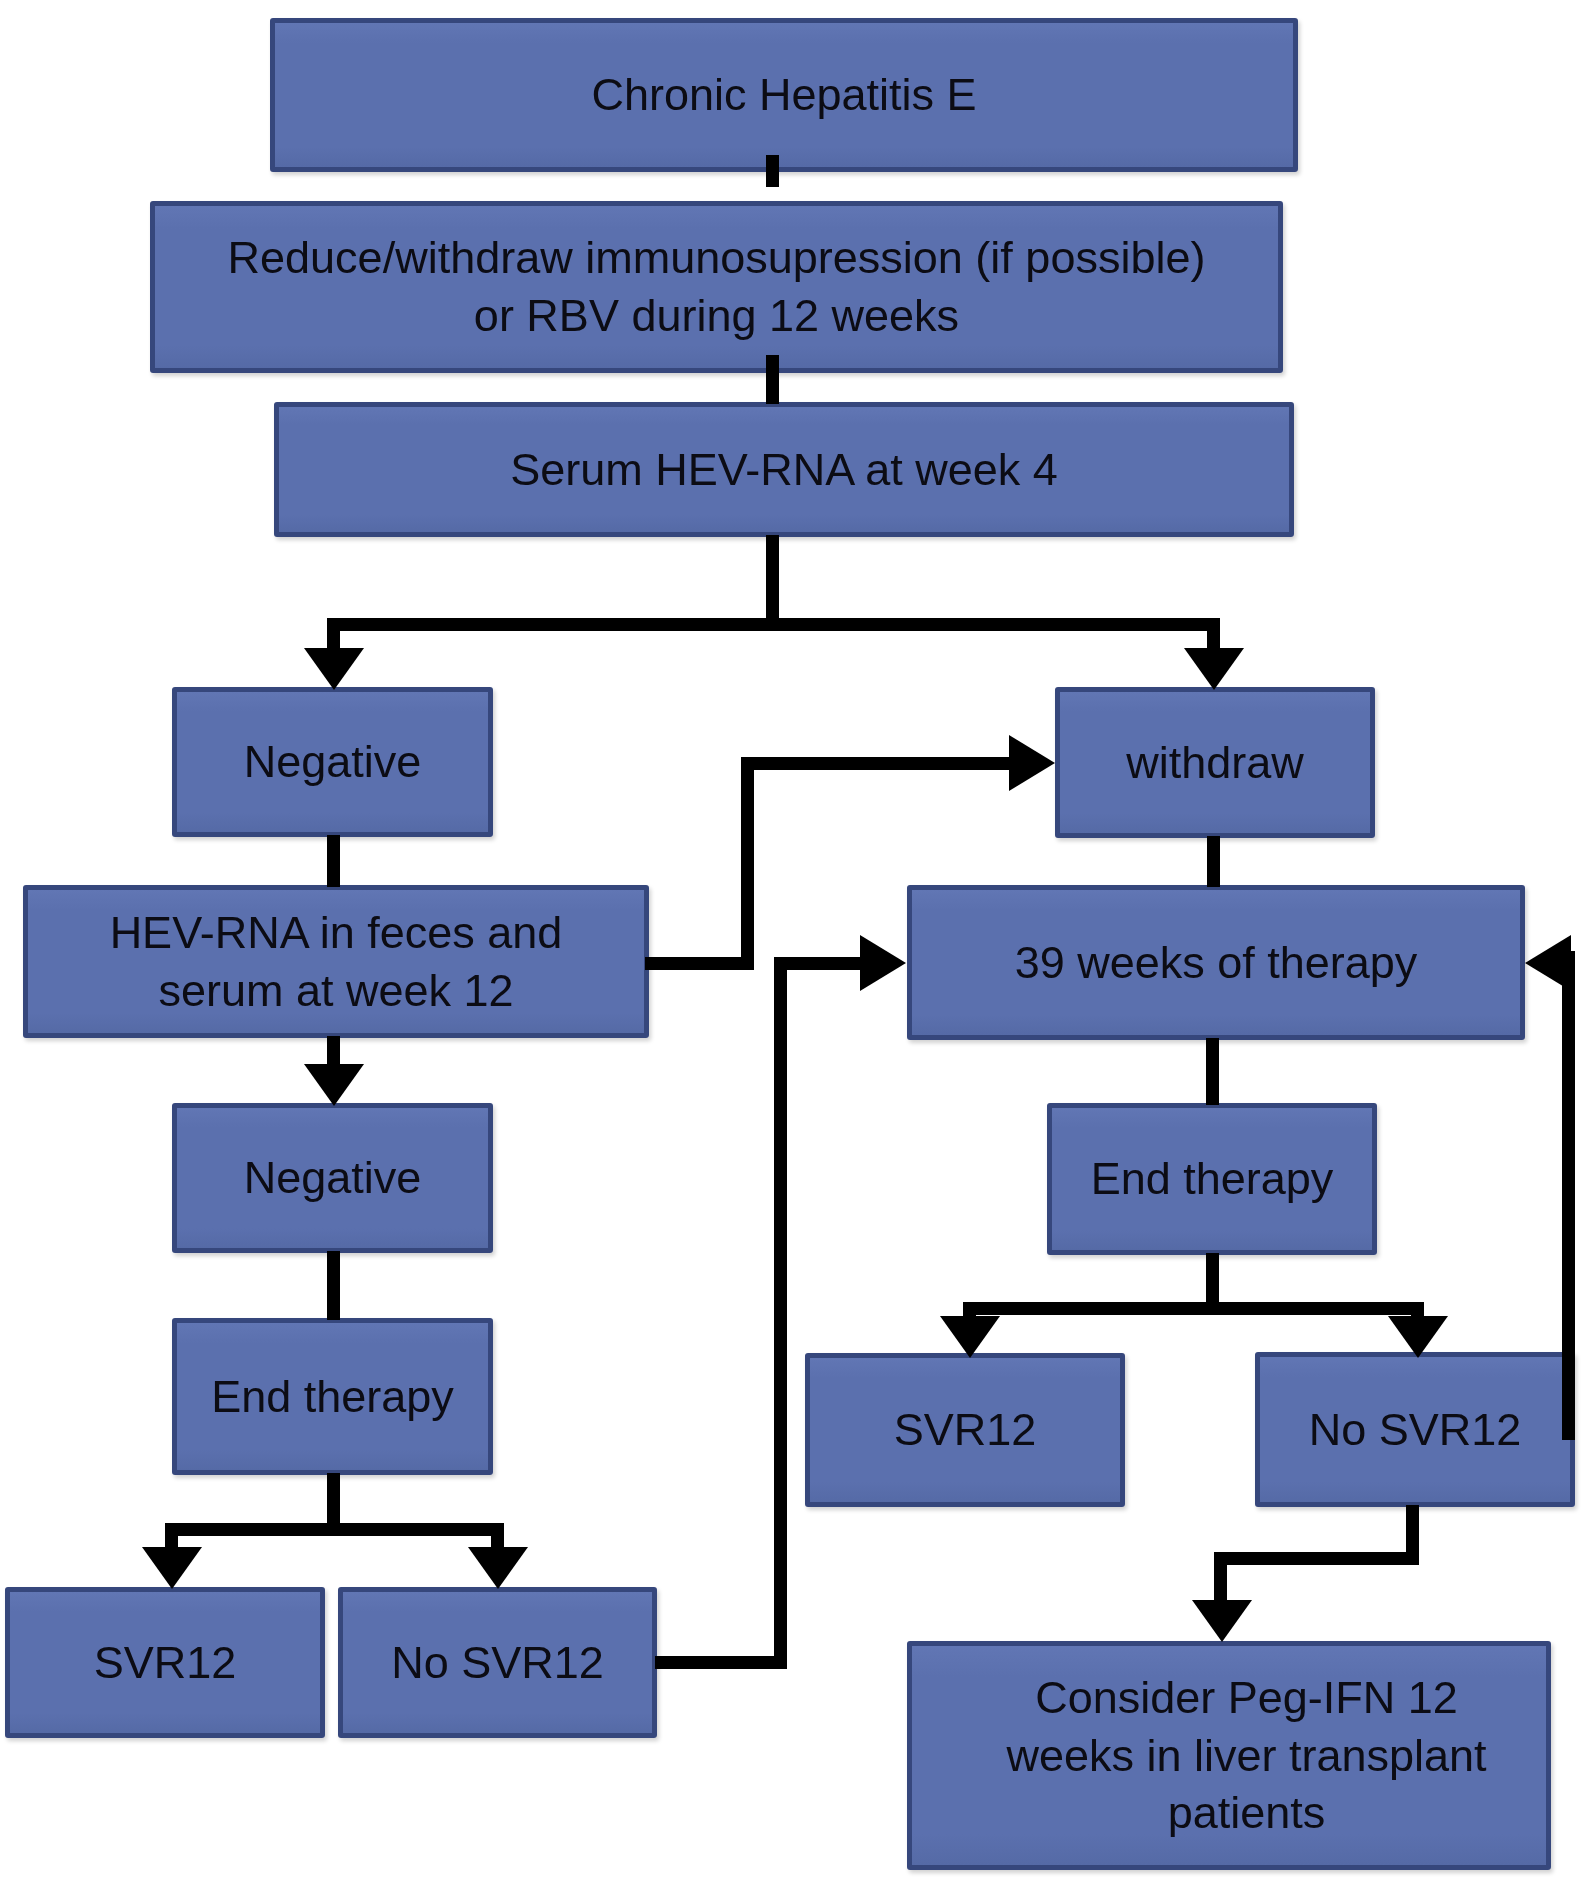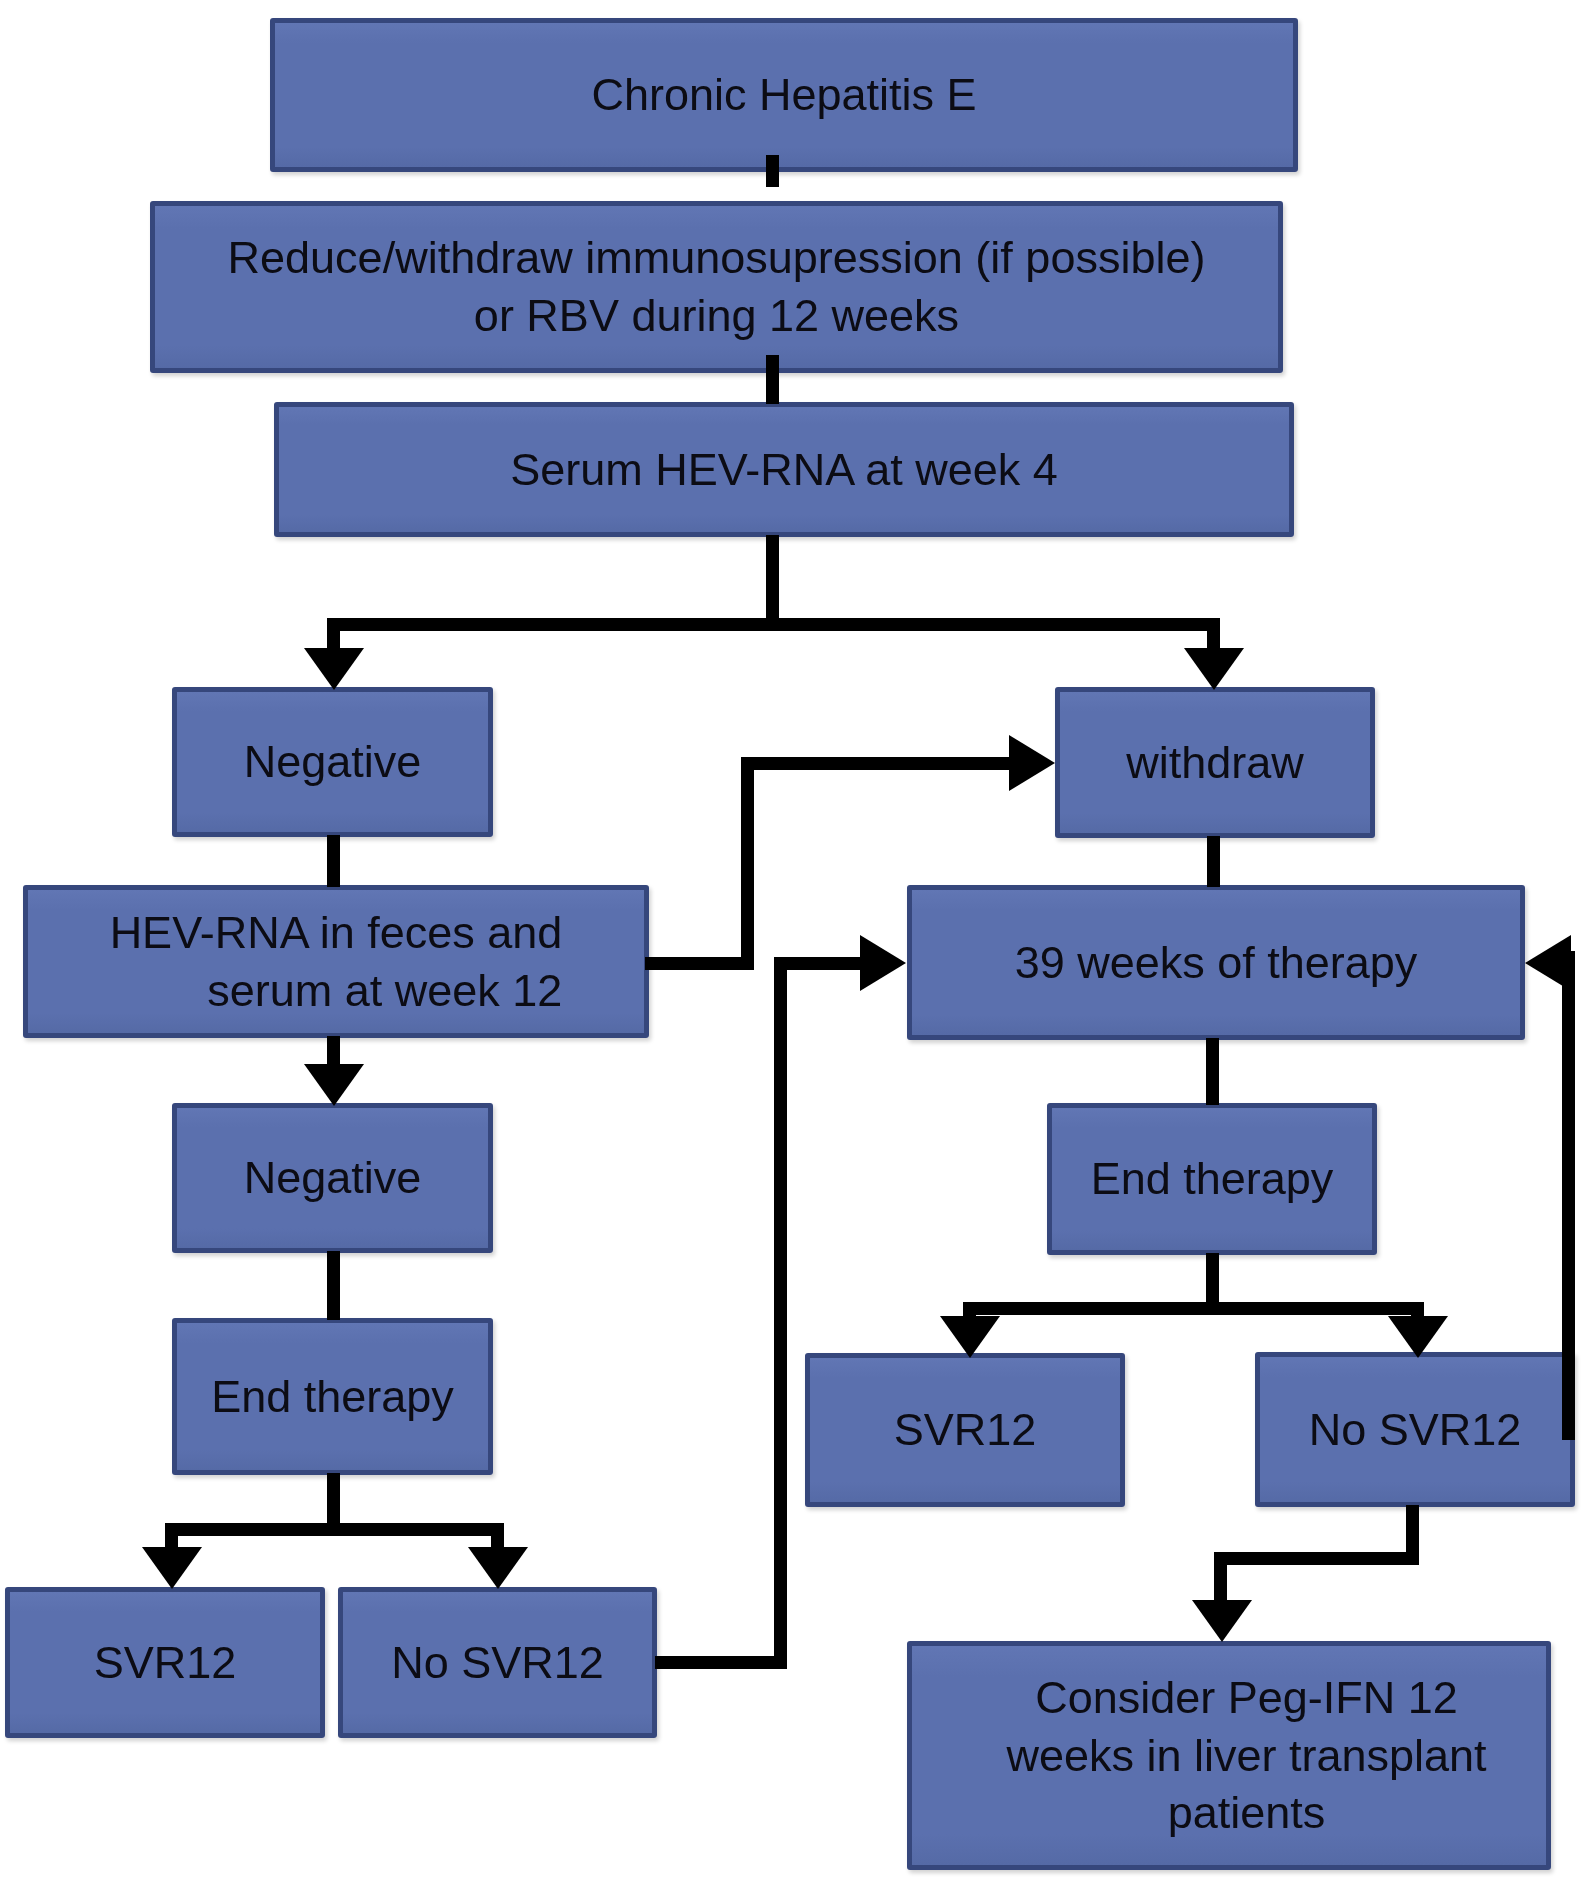--- a/index.html
+++ b/index.html
@@ -63,21 +63,21 @@
   </div>
 
   <div class="node" style="left:274px; top:402px; width:1020px; height:135px;">
     <span class="node-label">Serum HEV-RNA at week 4</span>
   </div>
 
   <div class="node" style="left:172px; top:687px; width:321px; height:150px;">
     <span class="node-label">Negative</span>
   </div>
 
-  <div class="node" style="left:23px; top:885px; width:626px; height:153px;text-align:right;">
+  <div class="node" style="left:23px; top:885px; width:626px; height:153px;">
     <span class="node-label">HEV-RNA in feces and
 serum at week 12</span>
   </div>
 
   <div class="node" style="left:172px; top:1103px; width:321px; height:150px;">
     <span class="node-label">Negative</span>
   </div>
 
   <div class="node" style="left:172px; top:1318px; width:321px; height:157px;">
     <span class="node-label">End therapy</span>

